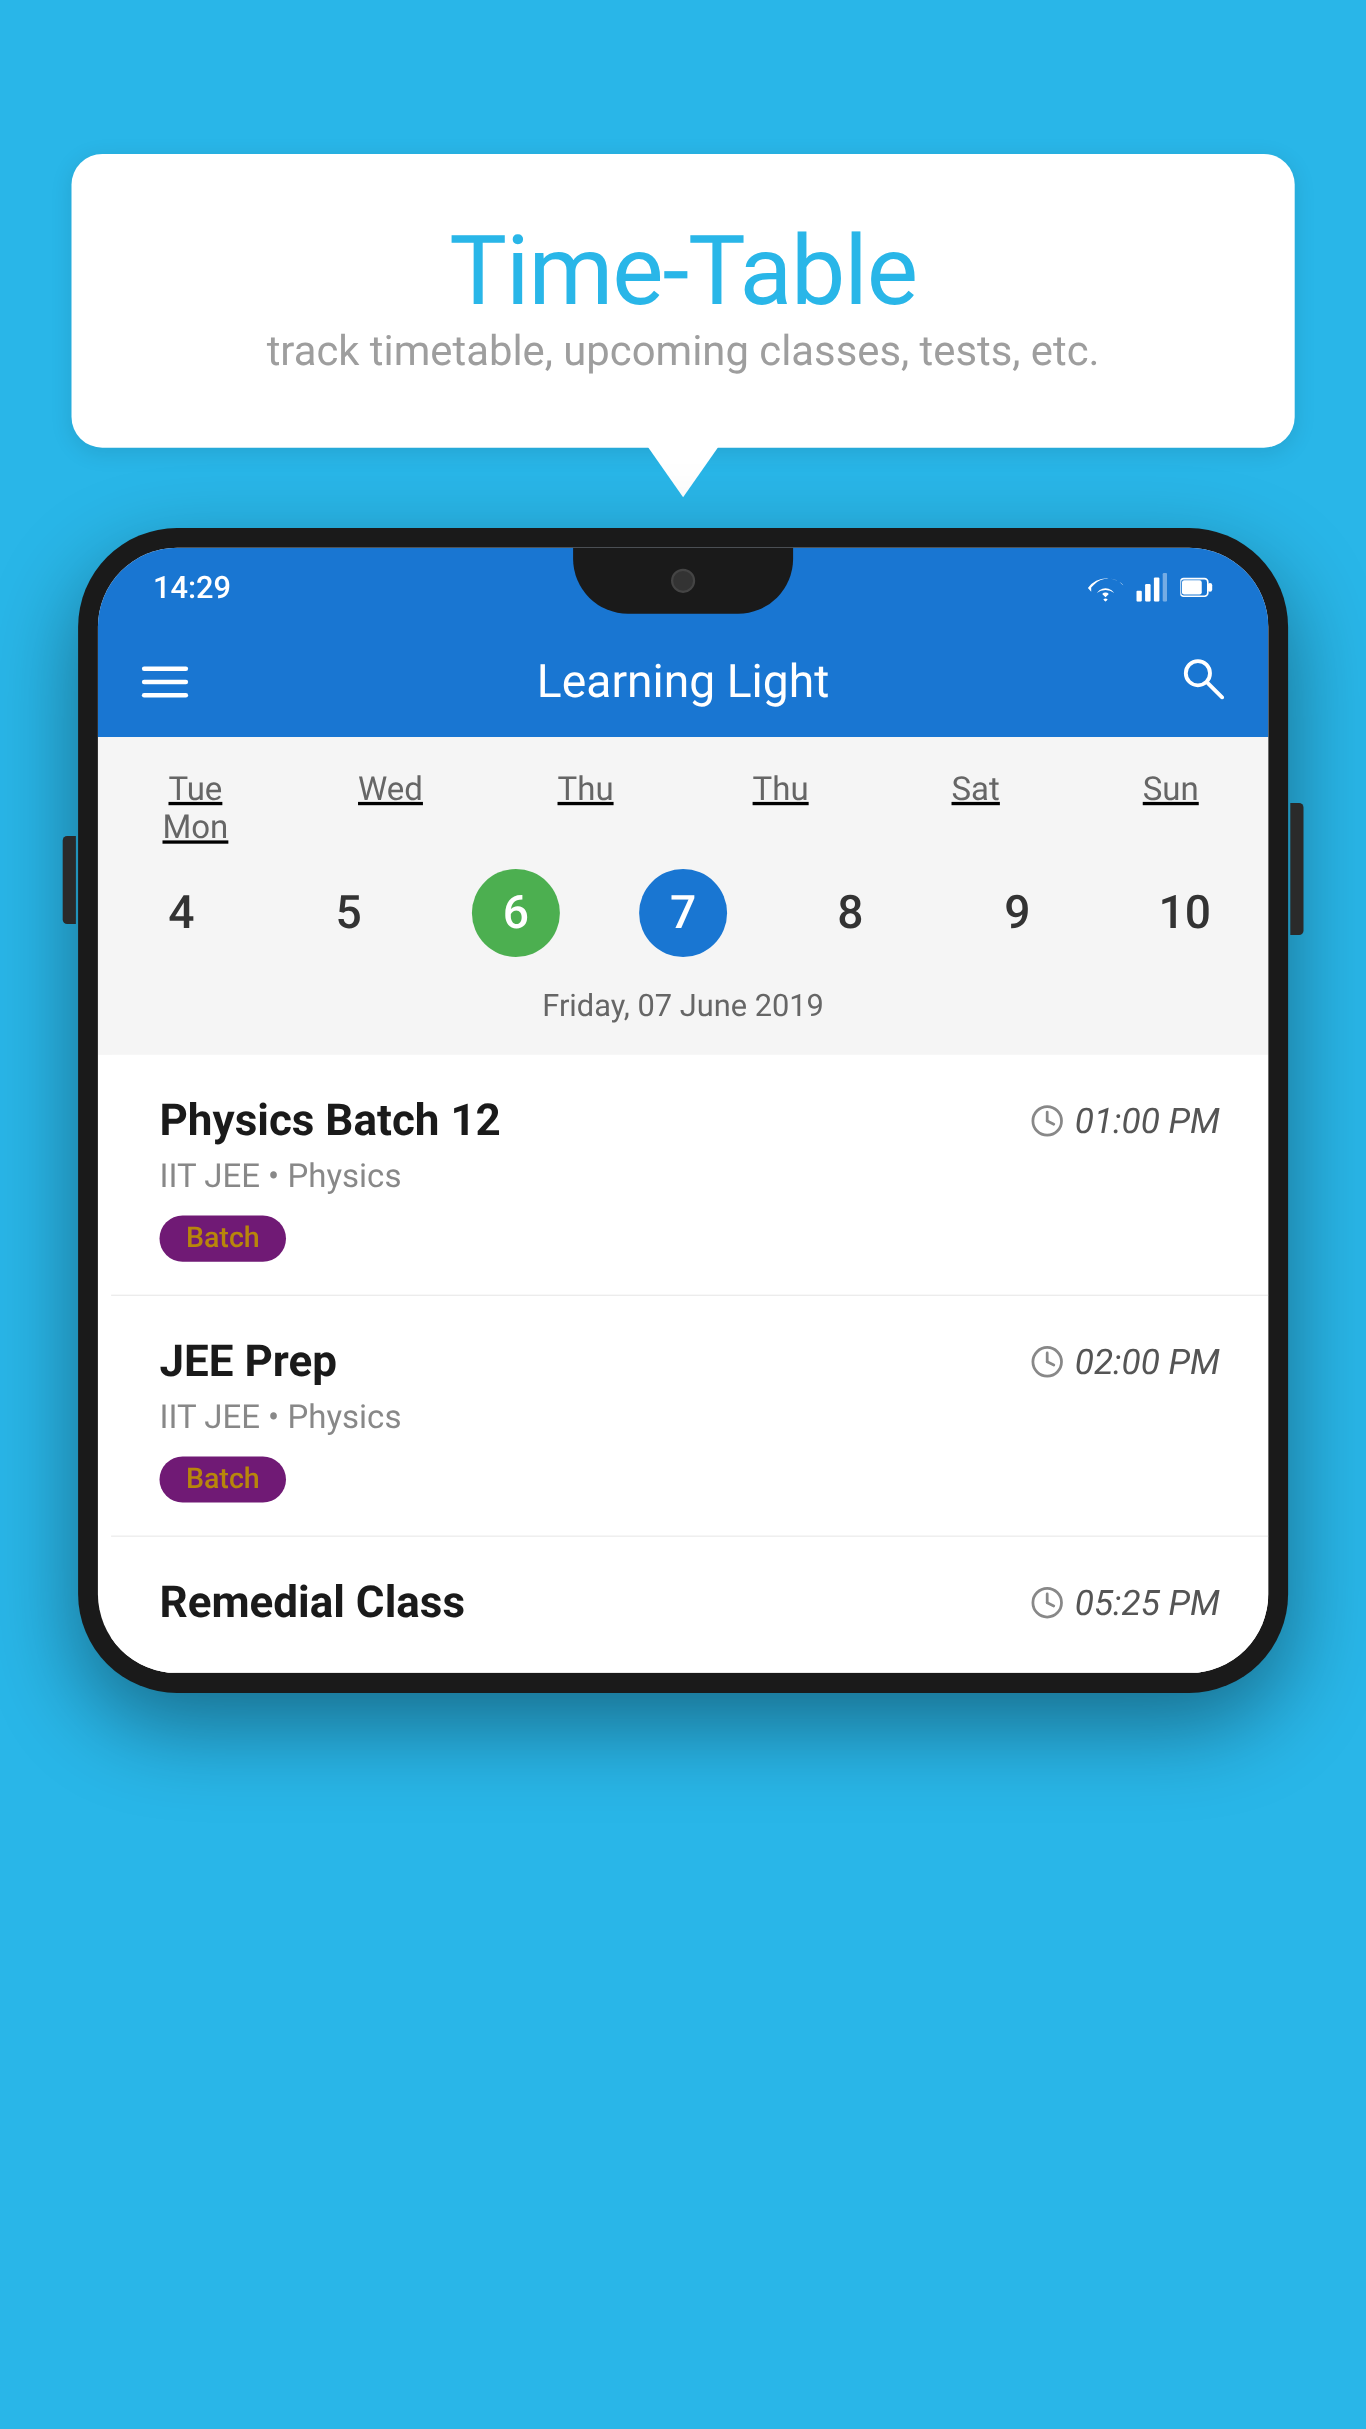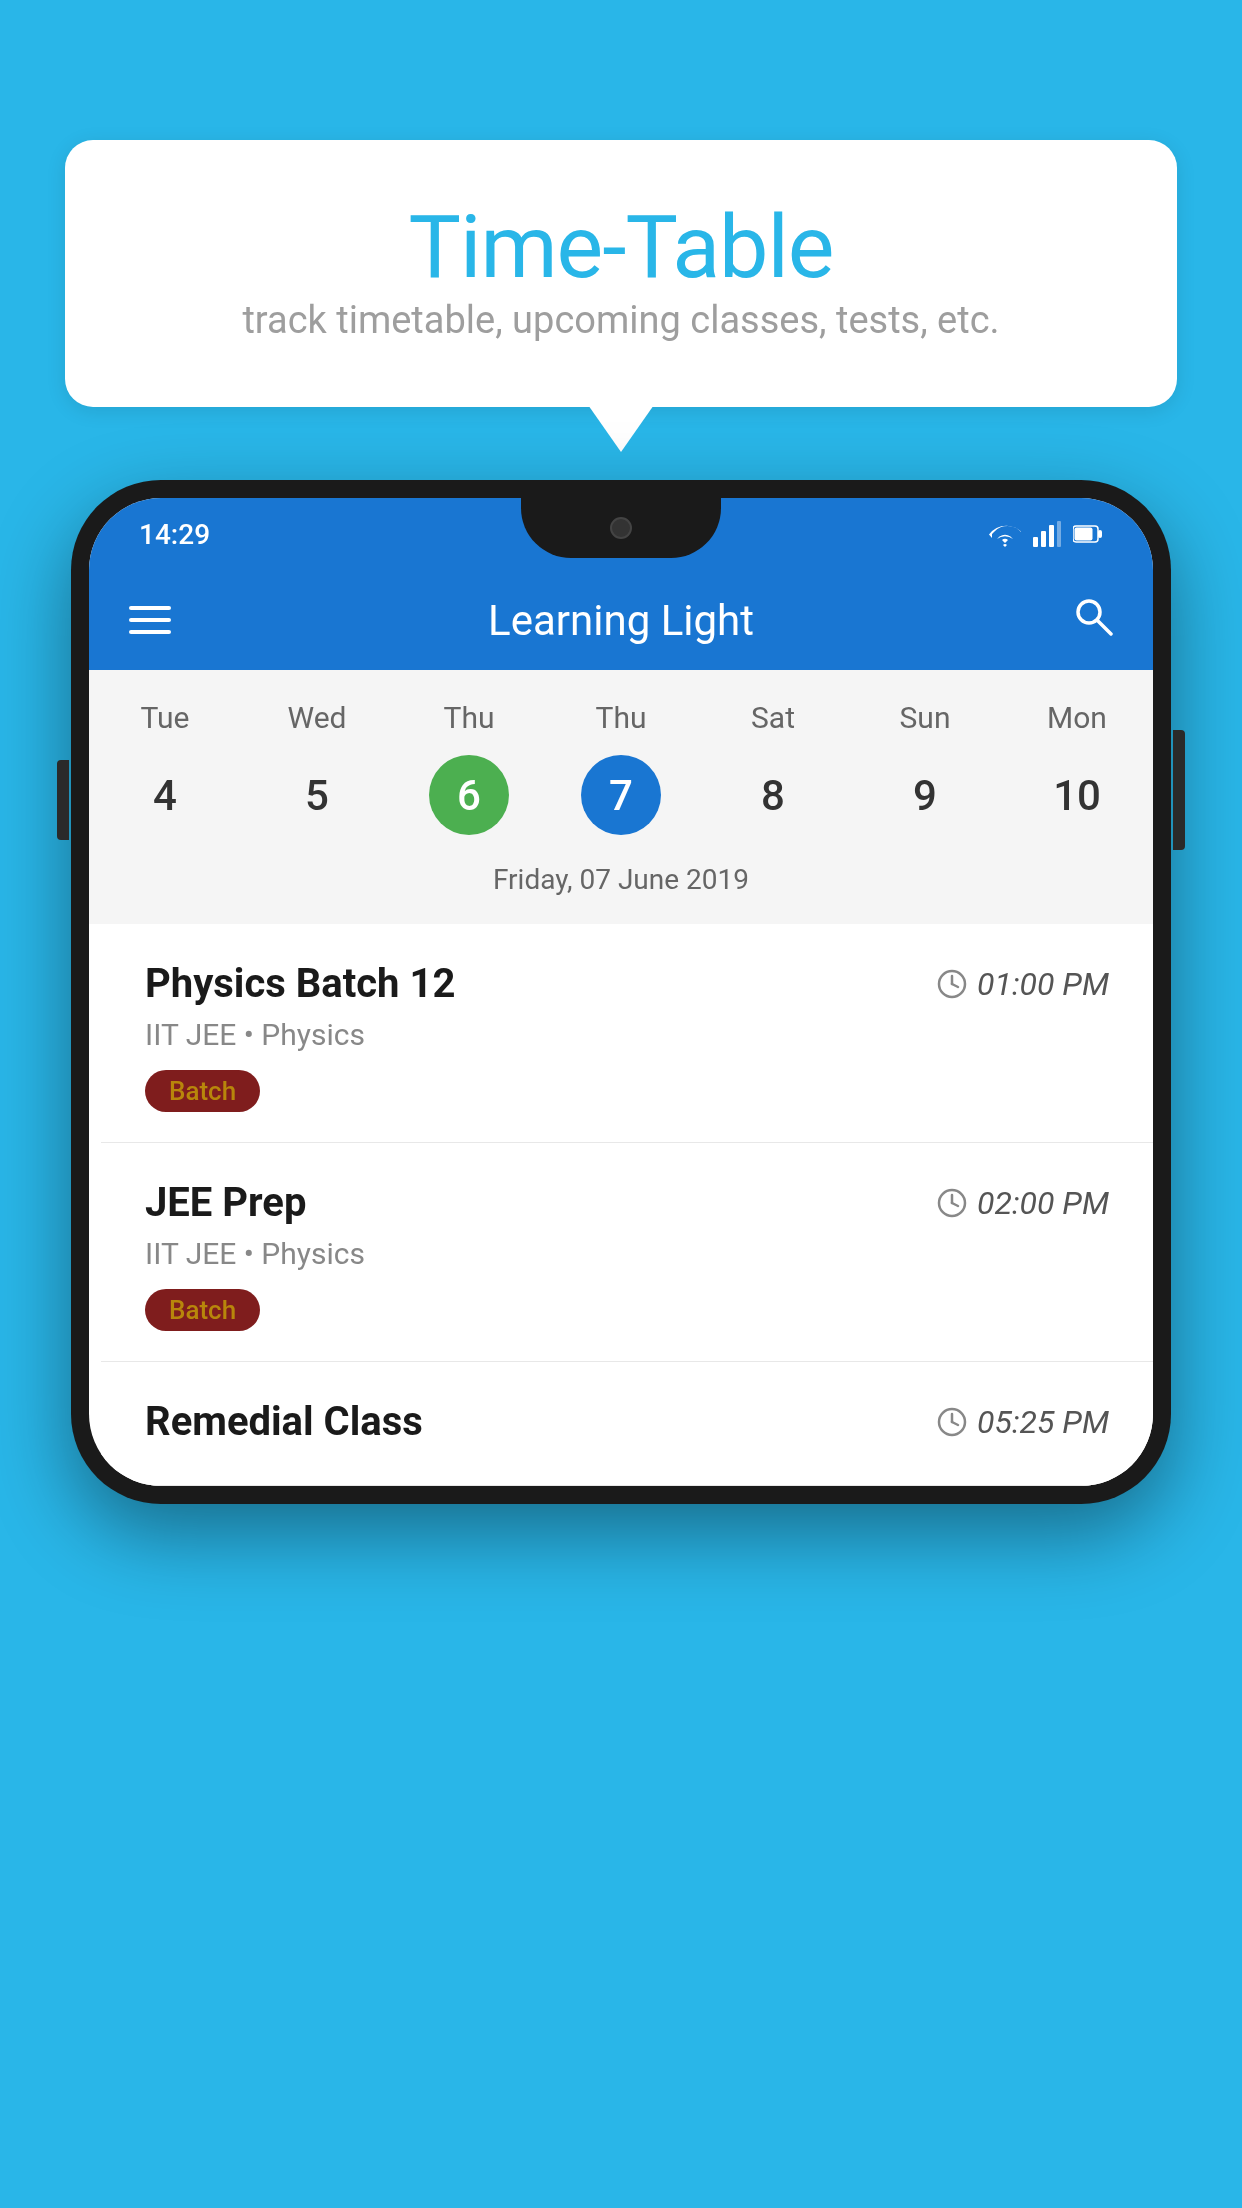--- a/index.html
+++ b/index.html
@@ -185,23 +185,24 @@
     }
 
     
     .calendar-section {
       background: #F5F5F5;
       padding: 20px 0 10px;
     }
 
     .calendar-days-header {
       display: grid;
-      grid-template-columns: repeat(7, 1fr);
+      grid-template-columns: repeat(6, 1fr);
       text-align: center;
       padding: 10px 0;
+      text-decoration: underline;
     }
 
     .calendar-day-name {
       font-size: 30px;
       color: #666;
       font-weight: 400;
     }
 
     .calendar-dates {
       display: grid;
@@ -280,21 +281,21 @@
     }
 
     .schedule-item-meta {
       font-size: 30px;
       color: #888;
       margin-bottom: 18px;
     }
 
     .batch-badge {
       display: inline-block;
-      background: #7f1d1d;
+      background: #701a75;
       color: #B8860B;
       font-size: 26px;
       padding: 6px 24px;
       border-radius: 30px;
       font-weight: 500;
     }
   </style>
 </head>
 <body>
 

